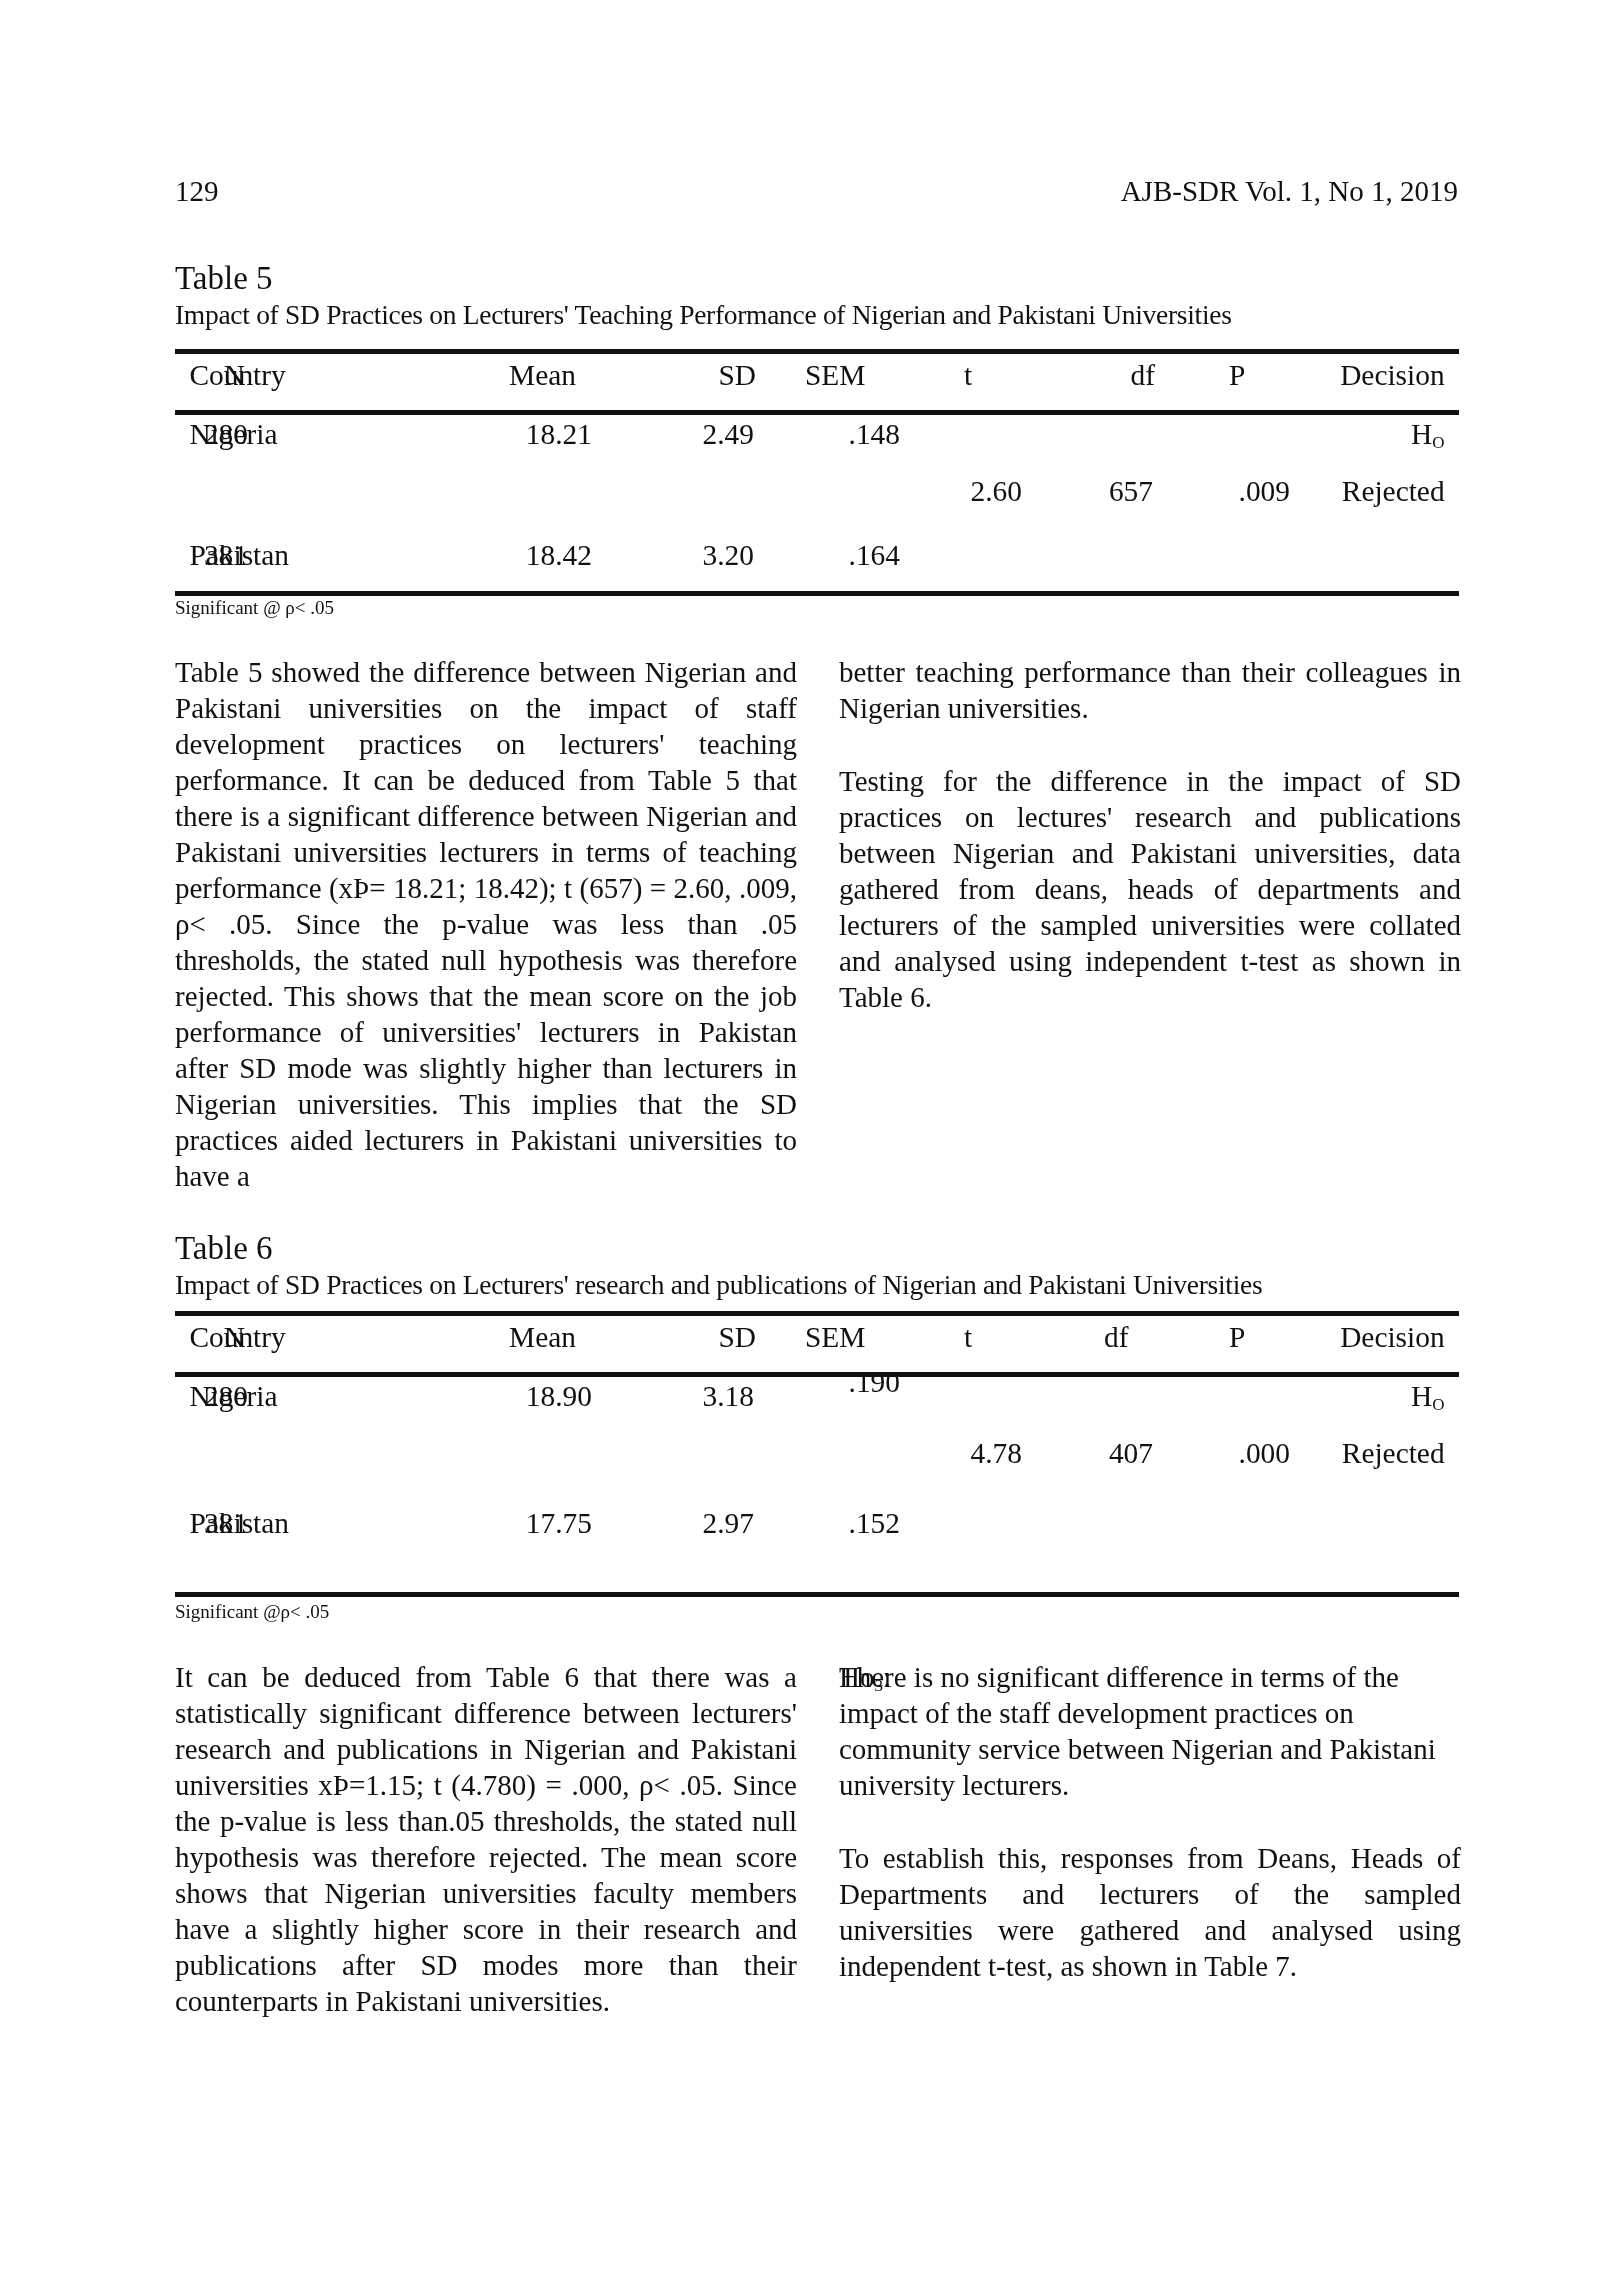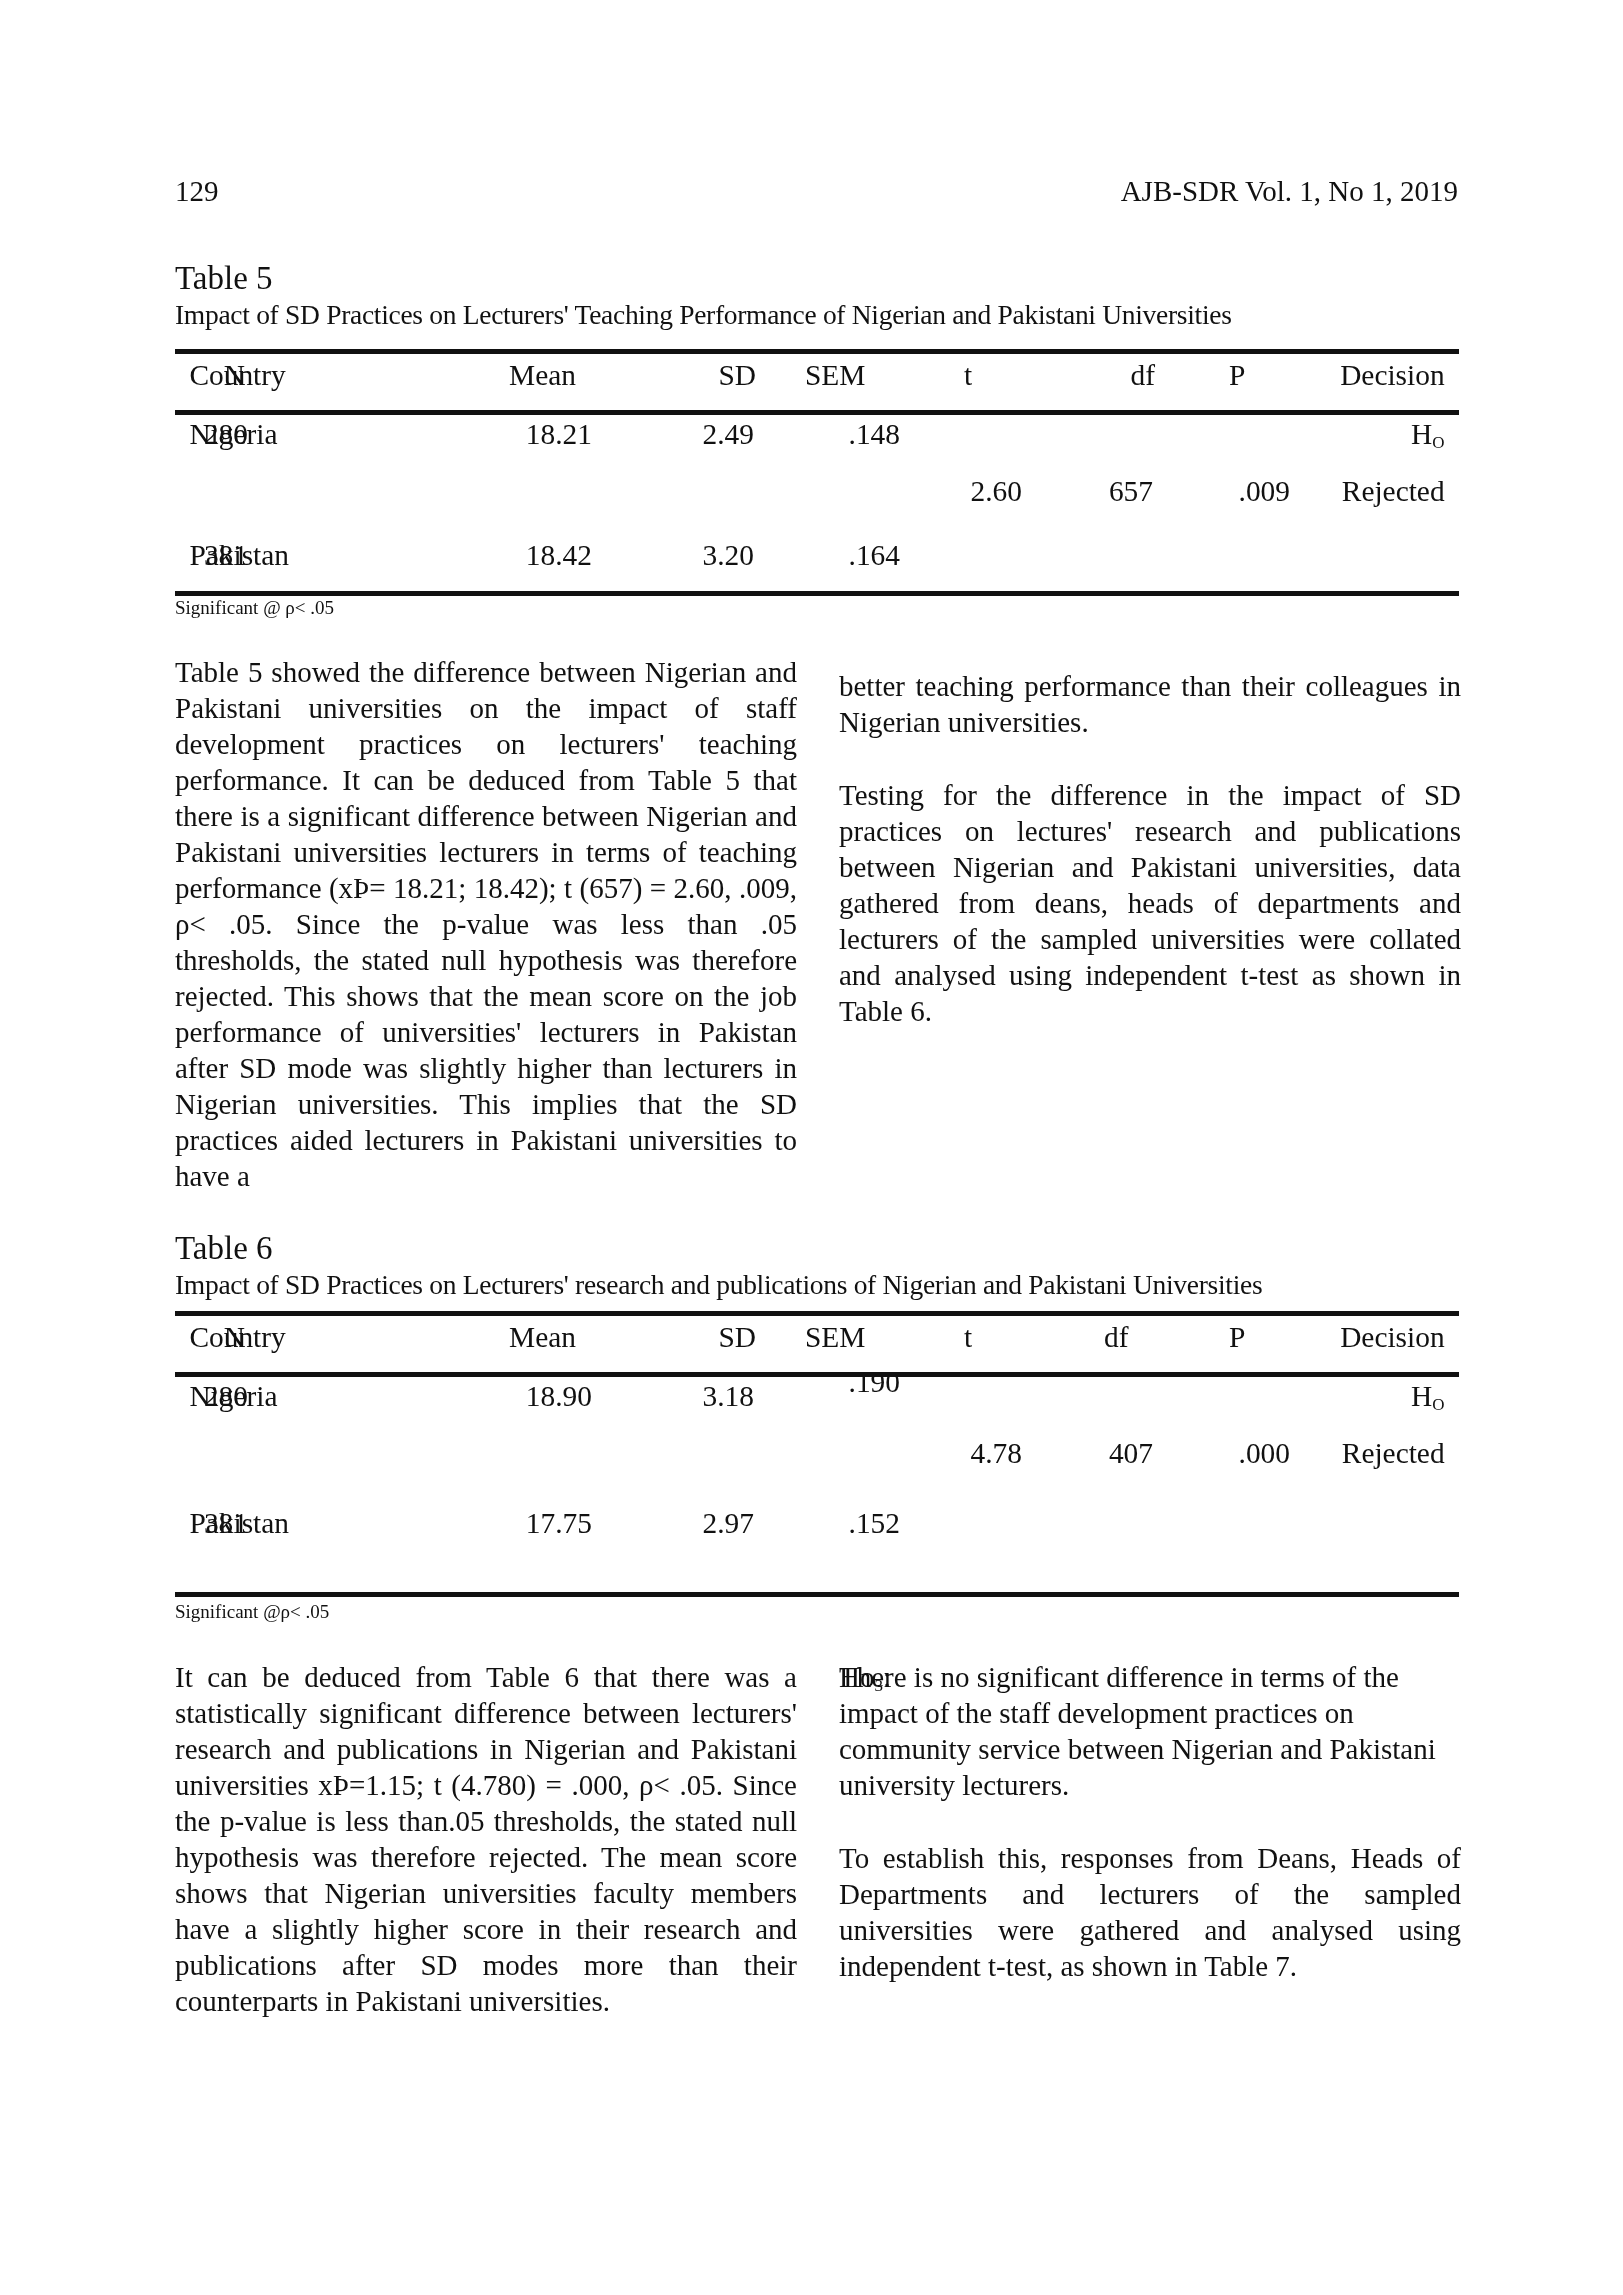--- a/index.html
+++ b/index.html
@@ -64,21 +64,21 @@
   <div class="cell r" style="right:867px; top:190px;">18.42</div>
   <div class="cell r" style="right:705px; top:190px;">3.20</div>
   <div class="cell r" style="right:559px; top:190px;">.164</div>
   <div class="rule" style="top:242px;"></div>
 </div>
 <div class="sig" style="top:597px;">Significant @ ρ&lt; .05</div>
 
 <div class="col left-col" style="top:654px;">
   <p>Table 5 showed the difference between Nigerian and Pakistani universities on the impact of staff development practices on lecturers' teaching performance. It can be deduced from Table 5 that there is a significant difference between Nigerian and Pakistani universities lecturers in terms of teaching performance (xÞ= 18.21; 18.42); t (657) = 2.60, .009, ρ&lt; .05. Since the p-value was less than .05 thresholds, the stated null hypothesis was therefore rejected. This shows that the mean score on the job performance of universities' lecturers in Pakistan after SD mode was slightly higher than lecturers in Nigerian universities. This implies that the SD practices aided lecturers in Pakistani universities to have a</p>
 </div>
-<div class="col right-col" style="top:654px;margin-top:14px;">
+<div class="col right-col" style="top:654px;">
   <p>better teaching performance than their colleagues in Nigerian universities.</p>
   <p style="margin-top:37px;">Testing for the difference in the impact of SD practices on lectures' research and publications between Nigerian and Pakistani universities, data gathered from deans, heads of departments and lecturers of the sampled universities were collated and analysed using independent t-test as shown in Table 6.</p>
 </div>
 
 <div class="abs tbl-label" style="top:1230px;">Table 6</div>
 <div class="abs tbl-caption" style="top:1266px;">Impact of SD Practices on Lecturers' research and publications of Nigerian and Pakistani Universities</div>
 
 <div class="table" style="top:1311px; height:288px;">
   <div class="rule" style="top:0;"></div>
   <div class="cell" style="left:14.4px; top:9.8px;">Country</div>

